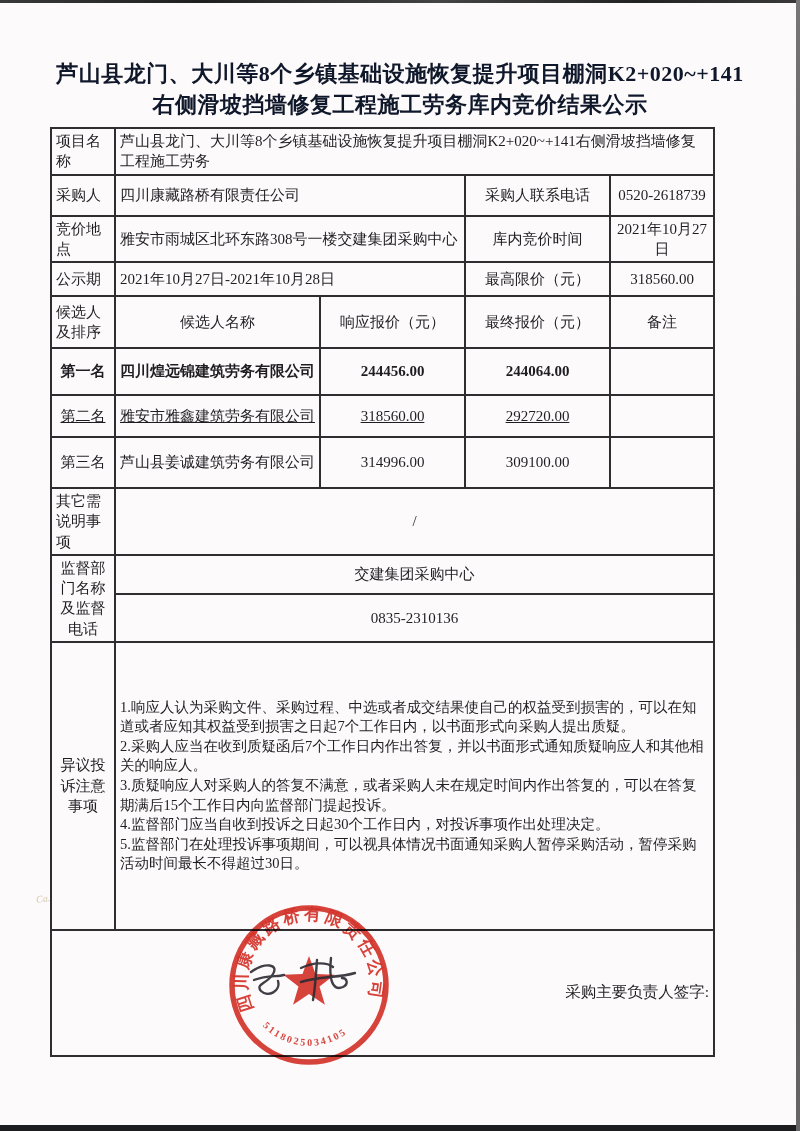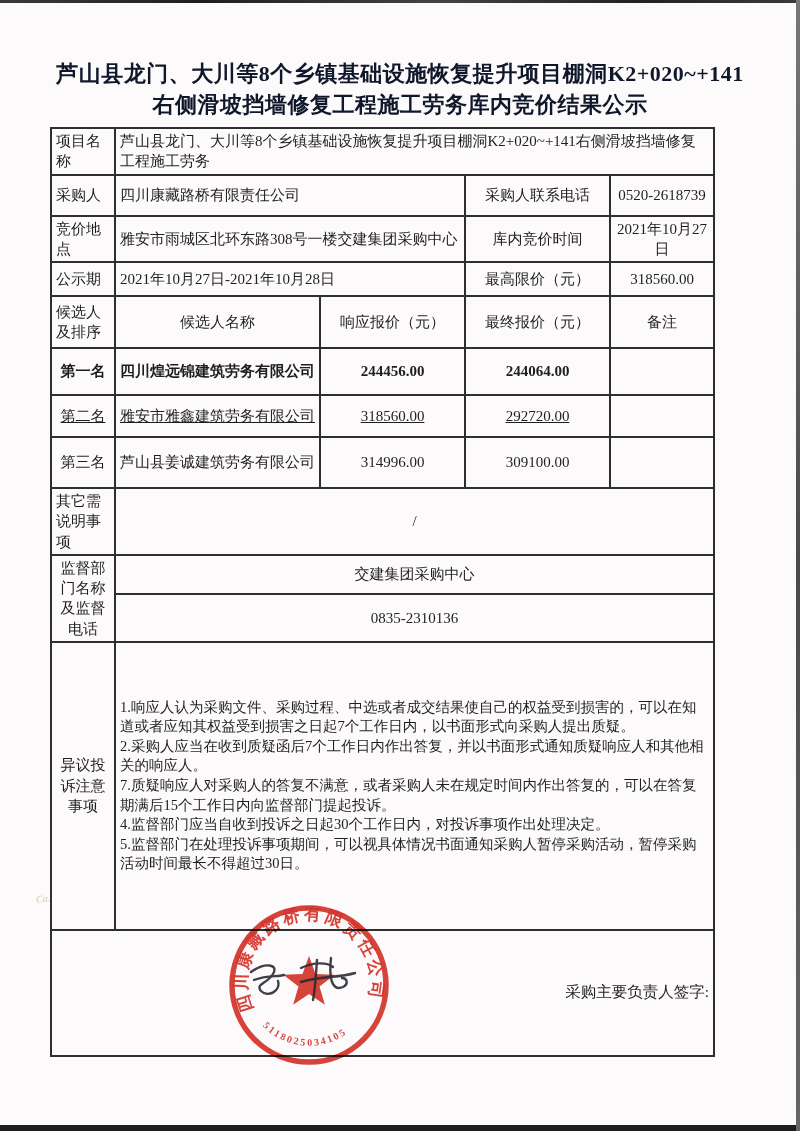--- a/index.html
+++ b/index.html
@@ -145,21 +145,21 @@
   </tr>
   <tr class="r10b">
     <td class="c" colspan="4">0835-2310136</td>
   </tr>
 
   <tr class="r11">
     <td class="labc">异议投诉注意事项</td>
     <td class="notice" colspan="4">
       <p>1.响应人认为采购文件、采购过程、中选或者成交结果使自己的权益受到损害的，可以在知道或者应知其权益受到损害之日起7个工作日内，以书面形式向采购人提出质疑。</p>
       <p>2.采购人应当在收到质疑函后7个工作日内作出答复，并以书面形式通知质疑响应人和其他相关的响应人。</p>
-      <p>7.质疑响应人对采购人的答复不满意，或者采购人未在规定时间内作出答复的，可以在答复期满后15个工作日内向监督部门提起投诉。</p>
+      <p>3.质疑响应人对采购人的答复不满意，或者采购人未在规定时间内作出答复的，可以在答复期满后15个工作日内向监督部门提起投诉。</p>
       <p>4.监督部门应当自收到投诉之日起30个工作日内，对投诉事项作出处理决定。</p>
       <p>5.监督部门在处理投诉事项期间，可以视具体情况书面通知采购人暂停采购活动，暂停采购活动时间最长不得超过30日。</p>
     </td>
   </tr>
 
   <tr class="r12">
     <td class="sig-cell" colspan="5">采购主要负责人签字:</td>
   </tr>
 </tbody>
   </table>

